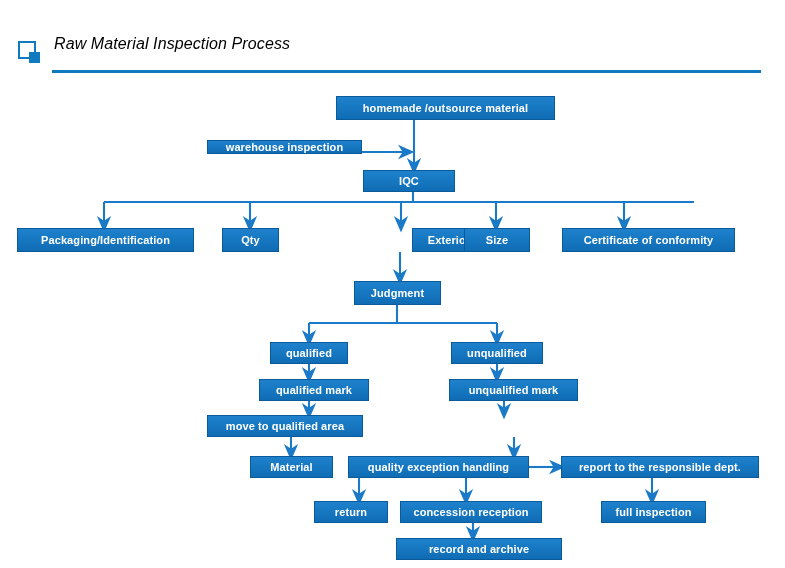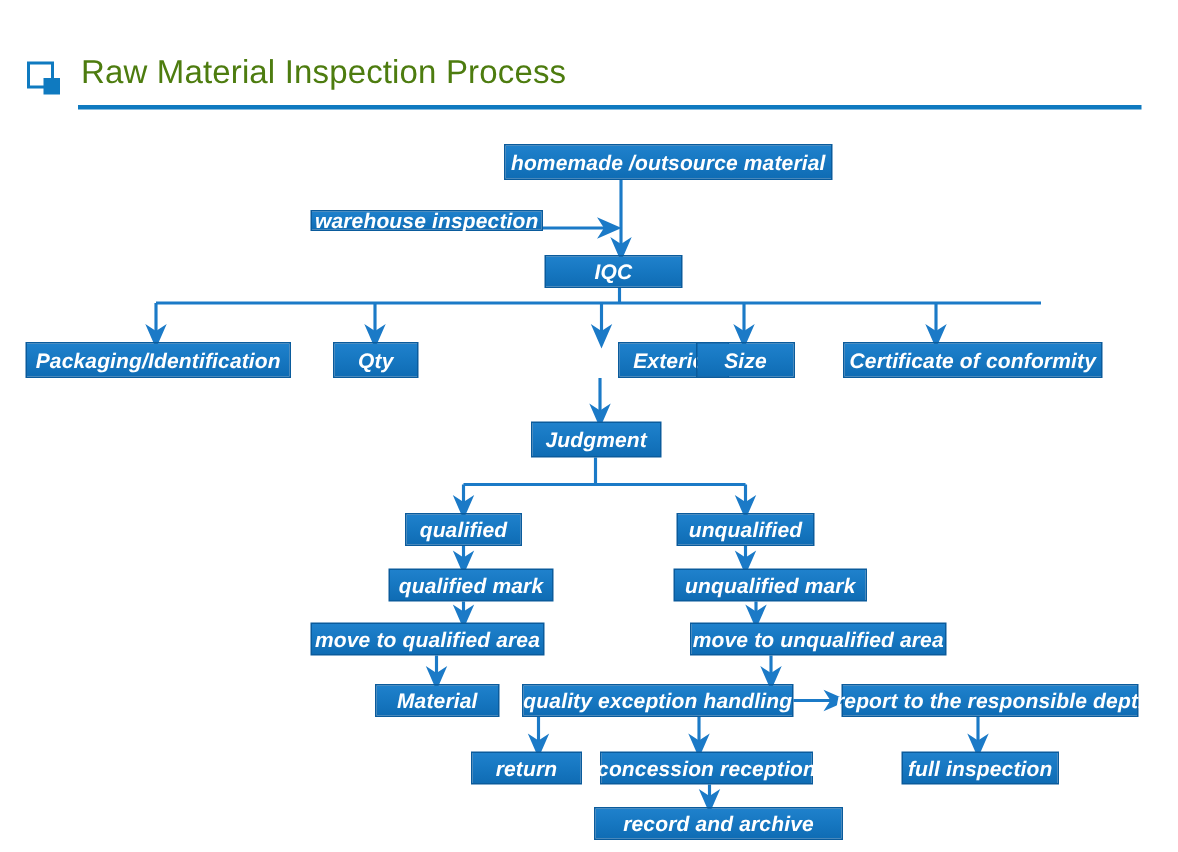--- a/index.html
+++ b/index.html
@@ -37,25 +37,26 @@
   }
   #header-icon .sq-filled {
     position: absolute;
     left: 11px; top: 11px;
     width: 11px; height: 11px;
     background: #0f7ac0;
   }
   #page-title {
     position: absolute;
     left: 54px; top: 35px;
-    font-size: 22px;
+    font-size: 16px;
     font-weight: 400;
-    color: #4d7c0f;
+    color: #000000;
     letter-spacing: 0.1px;
     white-space: nowrap;
+    font-style: italic;
   }
   #title-rule {
     position: absolute;
     left: 52px; top: 70px;
     width: 709px; height: 2.5px;
     background: #0f7ac0;
   }
 
   
   #flow {
@@ -70,32 +71,31 @@
     pointer-events: none;
   }
 
   
   .node {
     position: absolute;
     box-sizing: border-box;
     background: linear-gradient(180deg, #1f81cc 0%, #1778c2 45%, #0f6cb4 100%);
     border: 1.5px solid #0a5b9c;
     color: #ffffff;
-    font-size: 14px;
+    font-size: 11px;
     font-weight: bold;
     font-family: "Liberation Sans", sans-serif;
     display: flex;
     align-items: center;
     justify-content: center;
     text-align: center;
     white-space: nowrap;
     letter-spacing: 0.1px;
     line-height: 1;
     z-index: 5;
-    font-style: italic;
   }
 </style>
 </head>
 <body>
 
 <div id="header">
   <div id="header-icon">
     <div class="sq-outline"></div>
     <div class="sq-filled"></div>
   </div>
@@ -159,21 +159,20 @@
   <div class="node" style="left:222px; top:228px; width:57px;  height:24px;">Qty</div>
   <div class="node" style="left:364px; top:228px; width:74px;  height:24px;margin-left:48px;">Exterior</div>
   <div class="node" style="left:464px; top:228px; width:66px;  height:24px;">Size</div>
   <div class="node" style="left:562px; top:228px; width:173px; height:24px;">Certificate of conformity</div>
   <div class="node" style="left:354px; top:281px; width:87px;  height:24px;">Judgment</div>
   <div class="node" style="left:270px; top:342px; width:78px;  height:22px;">qualified</div>
   <div class="node" style="left:451px; top:342px; width:92px;  height:22px;">unqualified</div>
   <div class="node" style="left:259px; top:379px; width:110px; height:22px;">qualified mark</div>
   <div class="node" style="left:207px; top:415px; width:156px; height:22px;">move to qualified area</div>
   <div class="node" style="left:449px; top:379px; width:129px; height:22px;">unqualified mark</div>
-  <div class="node" style="left:460px; top:415px; width:171px; height:22px;">move to unqualified area</div>
   <div class="node" style="left:250px; top:456px; width:83px;  height:22px;">Material</div>
   <div class="node" style="left:348px; top:456px; width:181px; height:22px;">quality exception handling</div>
   <div class="node" style="left:561px; top:456px; width:198px; height:22px;">report to the responsible dept.</div>
   <div class="node" style="left:314px; top:501px; width:74px;  height:22px;">return</div>
   <div class="node" style="left:400px; top:501px; width:142px; height:22px;">concession reception</div>
   <div class="node" style="left:601px; top:501px; width:105px; height:22px;">full inspection</div>
   <div class="node" style="left:396px; top:538px; width:166px; height:22px;">record and archive</div>
 
 </div>
 

